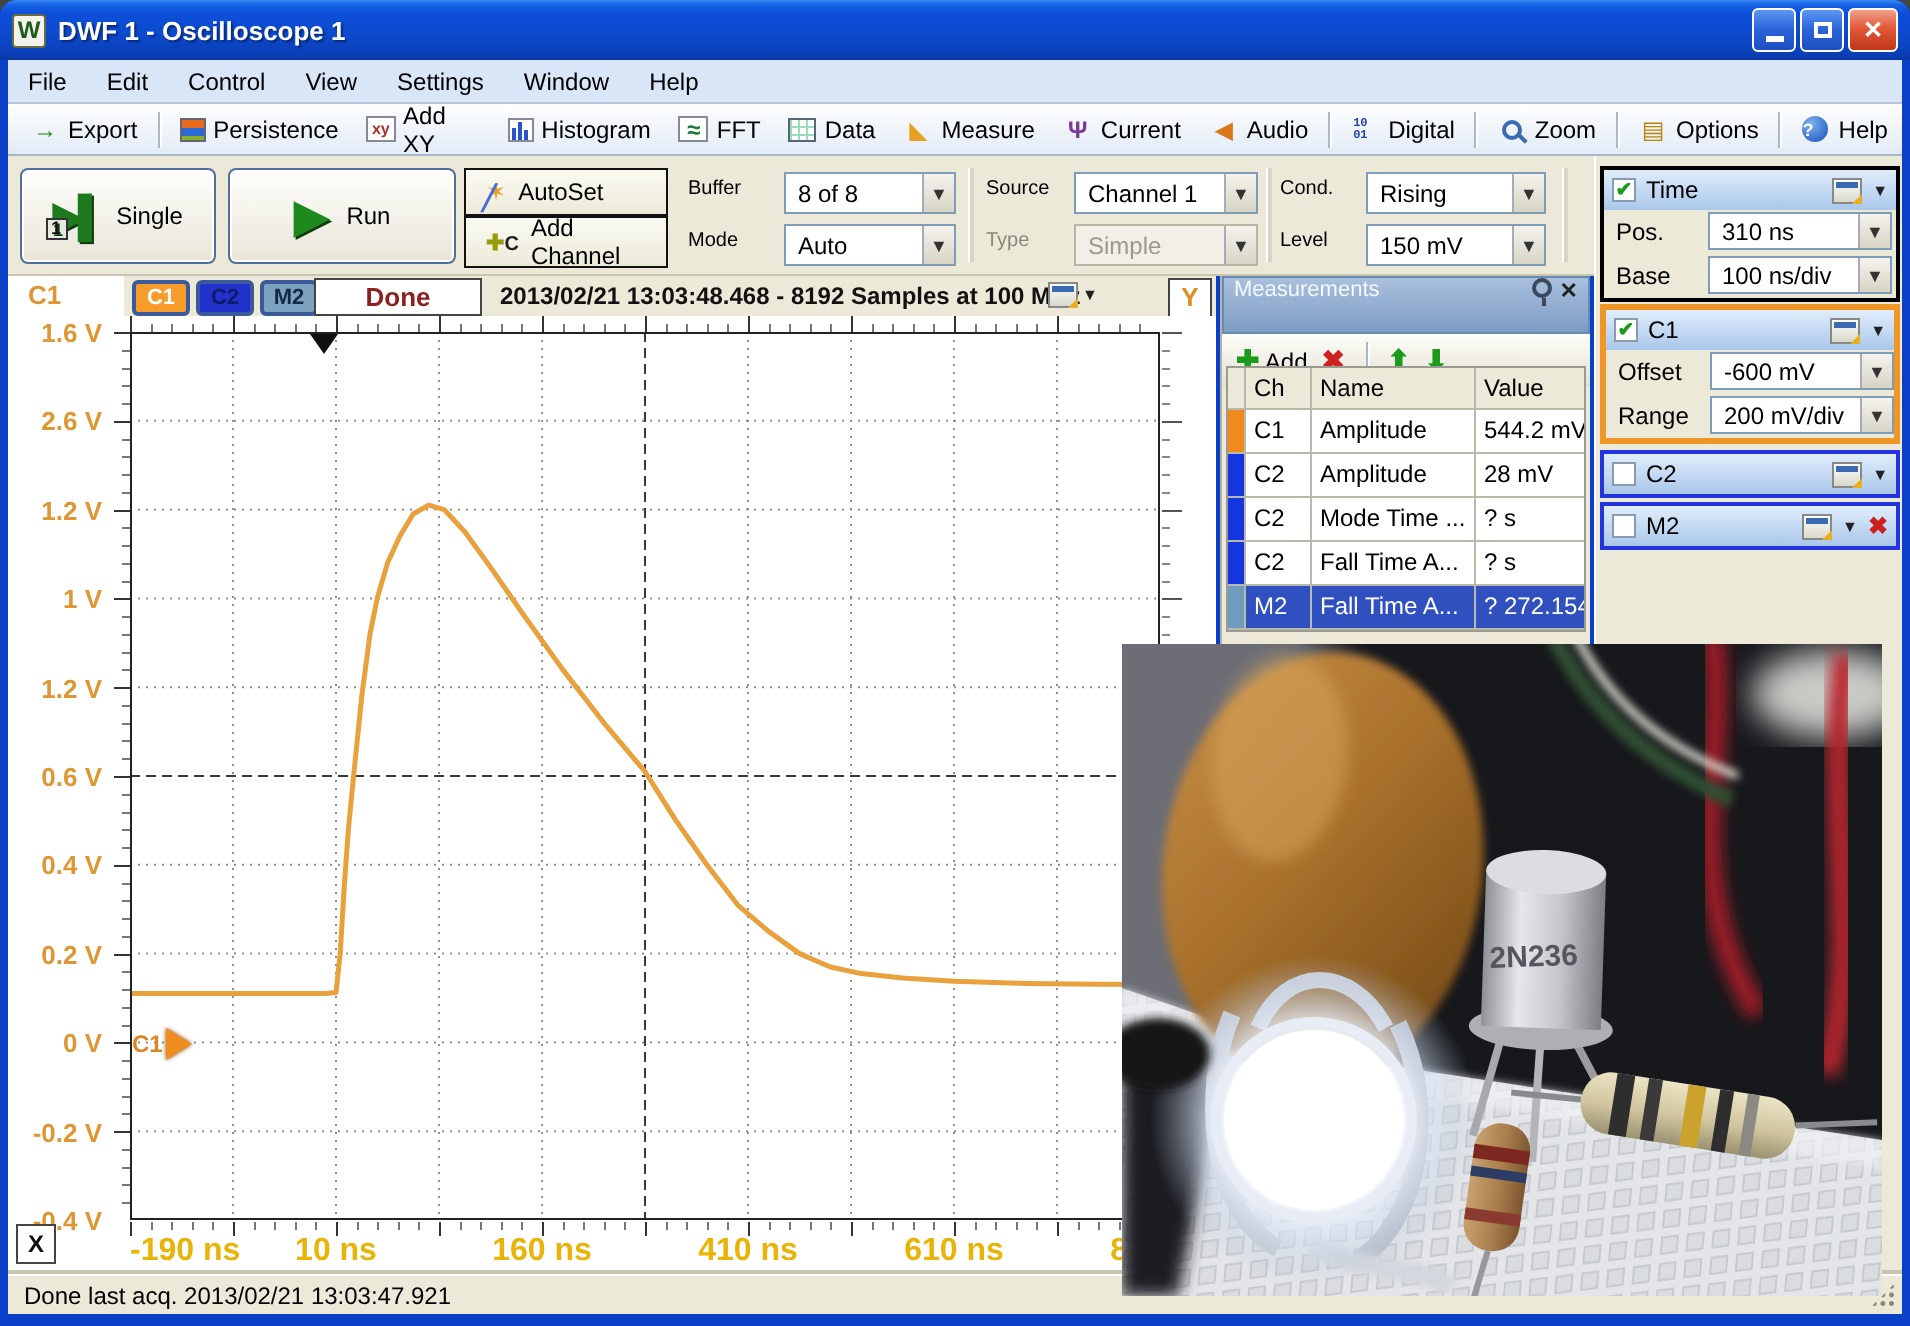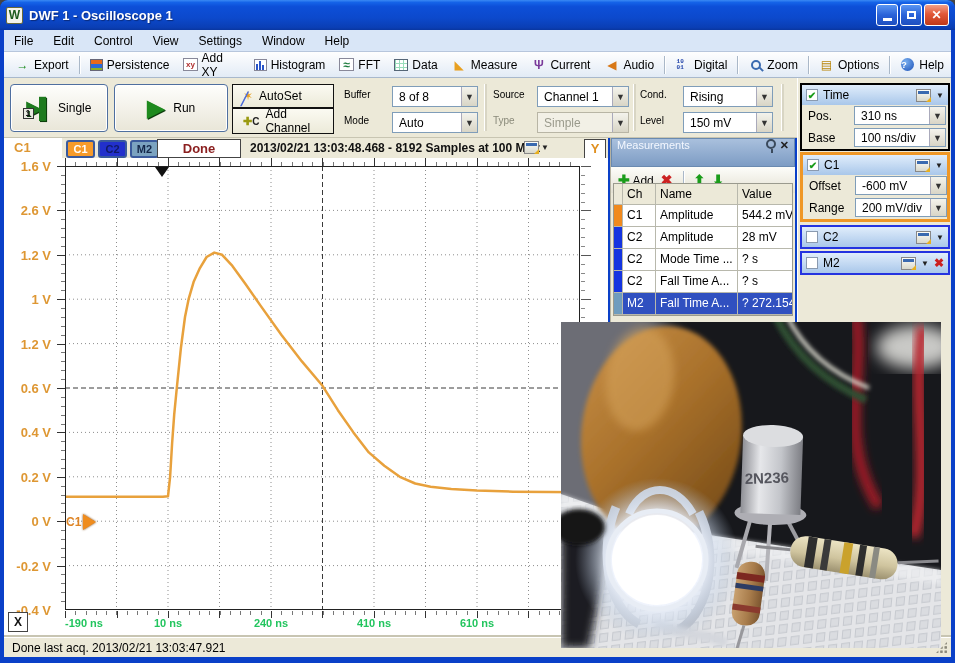--- a/index.html
+++ b/index.html
@@ -97,21 +97,21 @@
   .plotinfo{position:absolute;left:188px;top:3px;font-size:12px;font-weight:bold;color:#111;white-space:nowrap;}
   .hdr-prop{position:absolute;left:462px;top:3px;display:flex;gap:2px;align-items:center;}
   .ybtn{position:absolute;left:522px;top:1px;width:22px;height:20px;border:1px solid #444;background:#fff;
      color:#e09020;font-weight:bold;font-size:13px;text-align:center;line-height:18px;}
   .xbtn{position:absolute;left:8px;top:612px;width:20px;height:20px;border:1px solid #444;background:#fff;
      color:#111;font-weight:bold;font-size:12px;text-align:center;line-height:18px;z-index:5;}
   .chname{position:absolute;left:14px;top:140px;color:#de9733;font-weight:bold;font-size:13px;z-index:4;}
   .ylabels{position:absolute;left:4px;top:166px;width:51px;height:444px;z-index:4;}
   .ylabels div{position:absolute;right:4px;color:#de9733;font-weight:bold;font-size:13px;white-space:nowrap;}
   .xlabels{position:absolute;left:65px;top:617px;width:515px;height:16px;z-index:4;}
-  .xlabels div{position:absolute;color:#22c55e;font-weight:bold;font-size:11px;white-space:nowrap;}
+  .xlabels div{position:absolute;color:#eab308;font-weight:bold;font-size:16px;white-space:nowrap;}
   .ruler-top{position:absolute;left:65px;top:158px;width:515px;height:8px;
      background:repeating-linear-gradient(90deg,#333 0 1px,transparent 1px 51.5px) left bottom/100% 8px no-repeat,
      repeating-linear-gradient(90deg,#777 0 1px,transparent 1px 10.3px) left bottom/100% 4px no-repeat;}
   .ruler-bot{position:absolute;left:65px;top:611px;width:515px;height:7px;
      background:repeating-linear-gradient(90deg,#333 0 1px,transparent 1px 51.5px) left top/100% 7px no-repeat,
      repeating-linear-gradient(90deg,#777 0 1px,transparent 1px 10.3px) left top/100% 4px no-repeat;}
   .ruler-left{position:absolute;left:57px;top:166px;width:8px;height:444px;
      background:repeating-linear-gradient(180deg,#333 0 1px,transparent 1px 44.4px) right top/8px 100% no-repeat,
      repeating-linear-gradient(180deg,#777 0 1px,transparent 1px 8.88px) right top/4px 100% no-repeat;}
   .ruler-right{position:absolute;left:581px;top:166px;width:12px;height:444px;
@@ -363,21 +363,21 @@
       <div style="top: 215px;">0.6 V</div>
       <div style="top: 259.4px;">0.4 V</div>
       <div style="top: 303.8px;">0.2 V</div>
       <div style="top: 348.2px;">0 V</div>
       <div style="top: 392.6px;">-0.2 V</div>
       <div style="top: 437px;">-0.4 V</div>
     </div>
   <div class="xlabels" id="xlabels">
       <div style="left: 0px;">-190 ns</div>
       <div style="left: 103px; transform: translateX(-50%);">10 ns</div>
-      <div style="left: 206px; transform: translateX(-50%);">240 ns</div>
+      <div style="left: 206px; transform: translateX(-50%);">160 ns</div>
       <div style="left: 309px; transform: translateX(-50%);">410 ns</div>
       <div style="left: 412px; transform: translateX(-50%);">610 ns</div>
       <div style="left: 515px; transform: translateX(-50%);">810 ns</div>
     </div>
   <div class="ruler-top"></div>
   <div class="ruler-bot"></div>
   <div class="ruler-left"></div>
   <div class="ruler-right"></div>
   <svg class="plotbox" id="wave-svg" viewBox="0 0 515 444">
       <line x1="51.5" y1="0" x2="51.5" y2="444" stroke="#8d8d8d" stroke-width="1" stroke-dasharray="1,3"></line>

